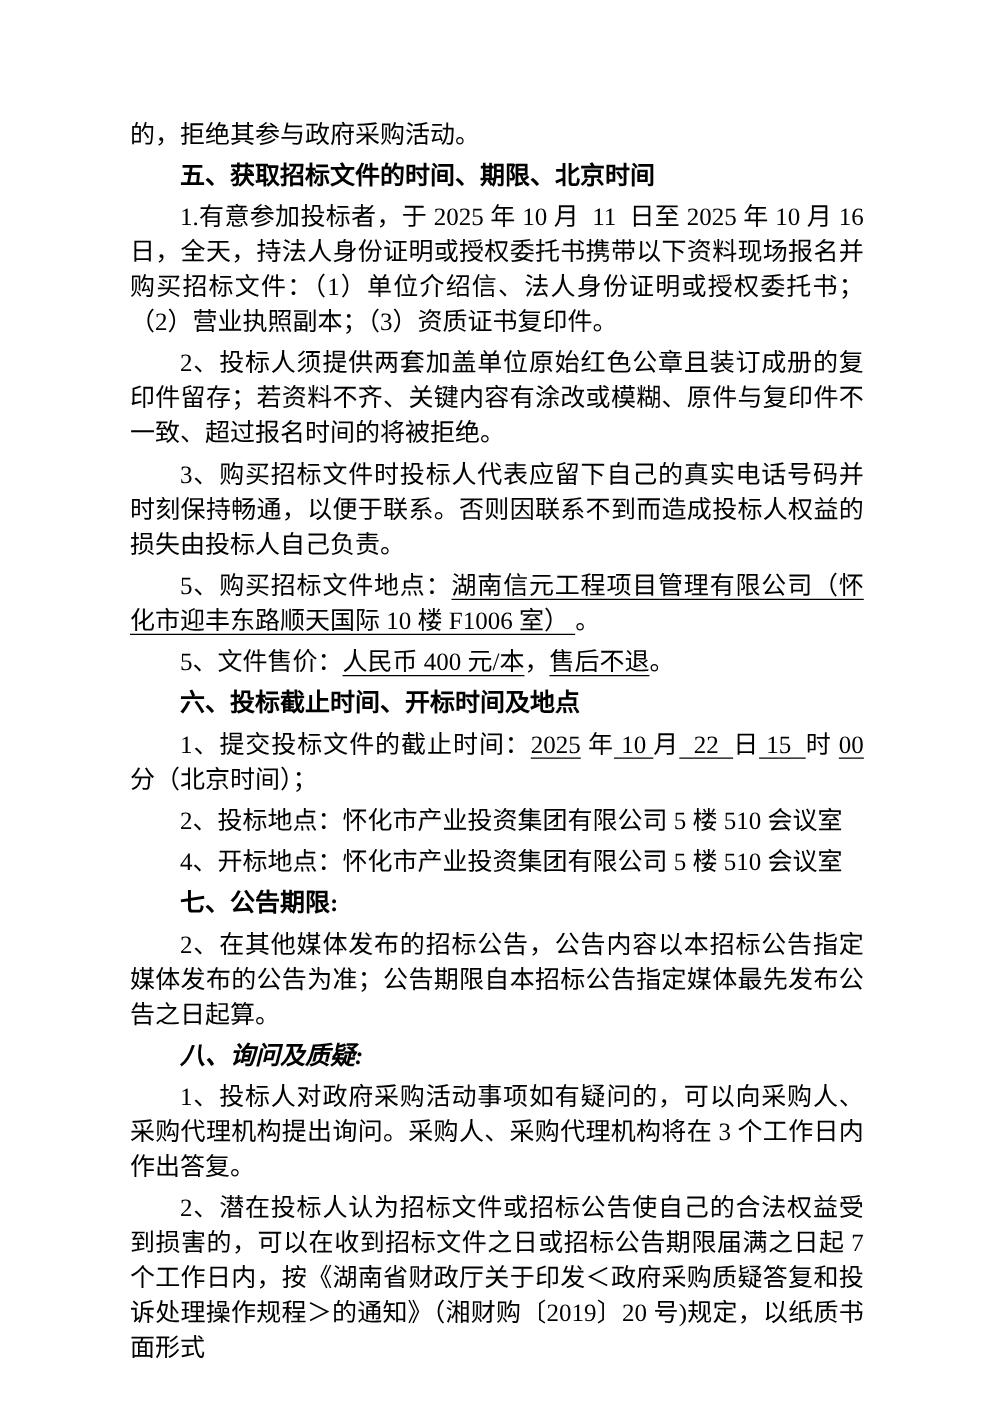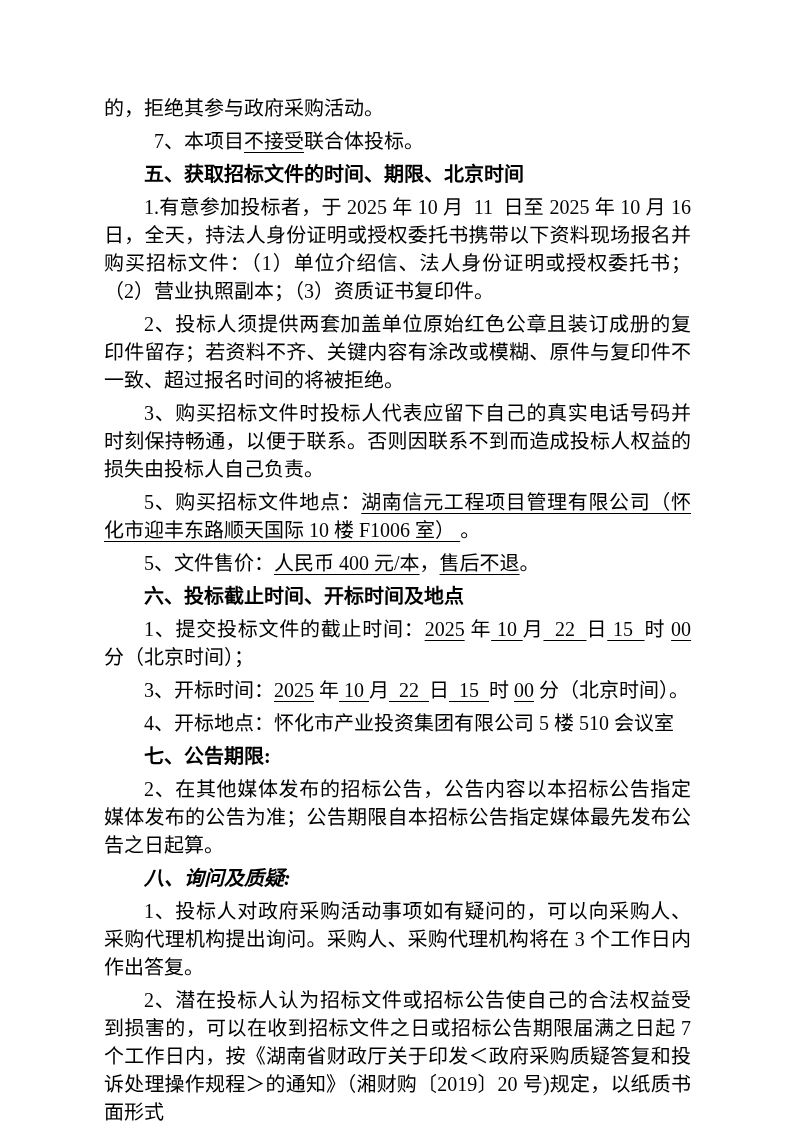--- a/index.html
+++ b/index.html
@@ -36,30 +36,29 @@
     text-underline-offset: 4px;
     text-decoration-thickness: 1px;
   }
 </style>
 </head>
 <body>
 
 <div class="page">
   <div id="doc-body">
       <p class="para" style="text-indent: 0em;"><span>的，拒绝其参与政府采购活动。</span></p>
-      <p class="para" style="text-indent: 2.5em;"><span>7、本项目</span><span class="u">不接受</span><span>联合体投标。</span></p>
       <p class="para heading" style="text-indent: 2em;"><span>五、获取招标文件的时间、期限、北京时间</span></p>
       <p class="para" style="text-indent: 2em;"><span>1.有意参加投标者，于 2025 年 10 月  11  日至 2025 年 10 月 16 日，全天，持法人身份证明或授权委托书携带以下资料现场报名并购买招标文件：（1）单位介绍信、法人身份证明或授权委托书；（2）营业执照副本；（3）资质证书复印件。</span></p>
       <p class="para" style="text-indent: 2em;"><span>2、投标人须提供两套加盖单位原始红色公章且装订成册的复印件留存；若资料不齐、关键内容有涂改或模糊、原件与复印件不一致、超过报名时间的将被拒绝。</span></p>
       <p class="para" style="text-indent: 2em;"><span>3、购买招标文件时投标人代表应留下自己的真实电话号码并时刻保持畅通，以便于联系。否则因联系不到而造成投标人权益的损失由投标人自己负责。</span></p>
       <p class="para" style="text-indent: 2em;"><span>5、购买招标文件地点：</span><span class="u">湖南信元工程项目管理有限公司（怀化市迎丰东路顺天国际 10 楼 F1006 室） </span><span>。</span></p>
       <p class="para" style="text-indent: 2em;"><span>5、文件售价：</span><span class="u">人民币 400 元/本</span><span>，</span><span class="u">售后不退</span><span>。</span></p>
       <p class="para heading" style="text-indent: 2em;"><span>六、投标截止时间、开标时间及地点</span></p>
       <p class="para" style="text-indent: 2em;"><span>1、提交投标文件的截止时间：</span><span class="u">2025</span><span> 年</span><span class="u"> 10 </span><span>月</span><span class="u">  22  </span><span>日</span><span class="u"> 15  </span><span>时 </span><span class="u">00</span><span> 分（北京时间）；</span></p>
-      <p class="para" style="text-indent: 2em;"><span>3、开标时间：</span><span class="u">2025</span><span> 年</span><span class="u"> 10 </span><span>月</span><span class="u">  22  </span><span>日</span><span class="u">  15  </span><span>时 </span><span class="u">00</span><span> 分（北京时间）。</span></p>
+      <p class="para" style="text-indent: 2em;"><span>2、投标地点：怀化市产业投资集团有限公司 5 楼 510 会议室</span></p>
       <p class="para" style="text-indent: 2em;"><span>4、开标地点：怀化市产业投资集团有限公司 5 楼 510 会议室</span></p>
       <p class="para heading" style="text-indent: 2em;"><span>七、公告期限:</span></p>
       <p class="para" style="text-indent: 2em;"><span>2、在其他媒体发布的招标公告，公告内容以本招标公告指定媒体发布的公告为准；公告期限自本招标公告指定媒体最先发布公告之日起算。</span></p>
       <p class="para heading" style="text-indent: 2em; font-style: italic;"><span>八、询问及质疑:</span></p>
       <p class="para" style="text-indent: 2em;"><span>1、投标人对政府采购活动事项如有疑问的，可以向采购人、采购代理机构提出询问。采购人、采购代理机构将在 3 个工作日内作出答复。</span></p>
       <p class="para" style="text-indent: 2em;"><span>2、潜在投标人认为招标文件或招标公告使自己的合法权益受到损害的，可以在收到招标文件之日或招标公告期限届满之日起 7 个工作日内，按《湖南省财政厅关于印发＜政府采购质疑答复和投诉处理操作规程＞的通知》（湘财购〔2019〕20 号)规定，以纸质书面形式</span></p>
     </div>
 </div>
 
 </body></html>

